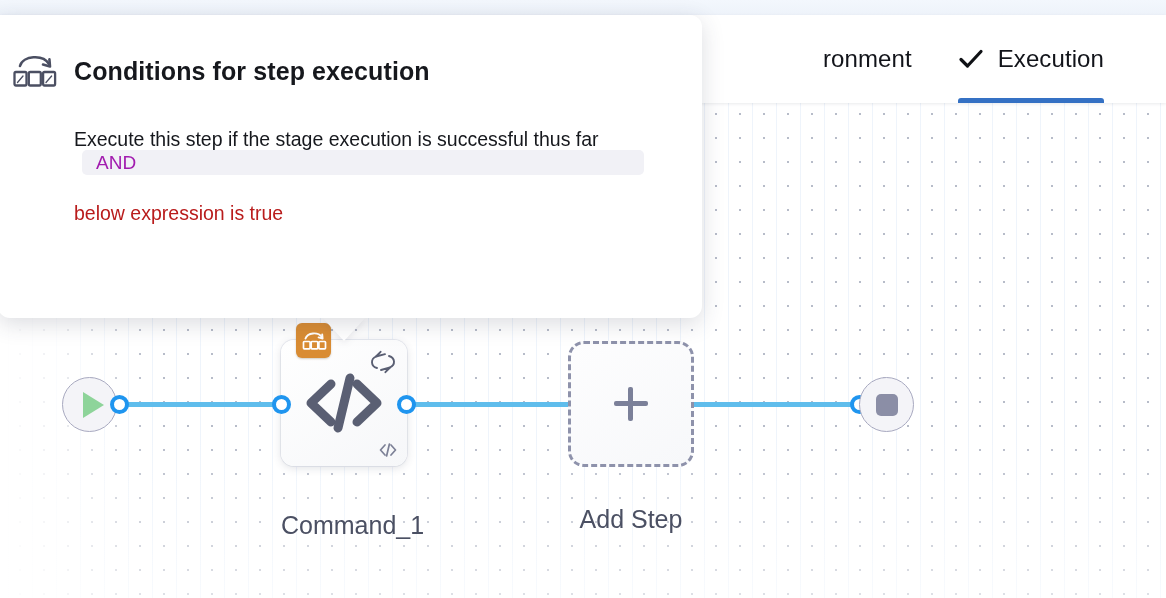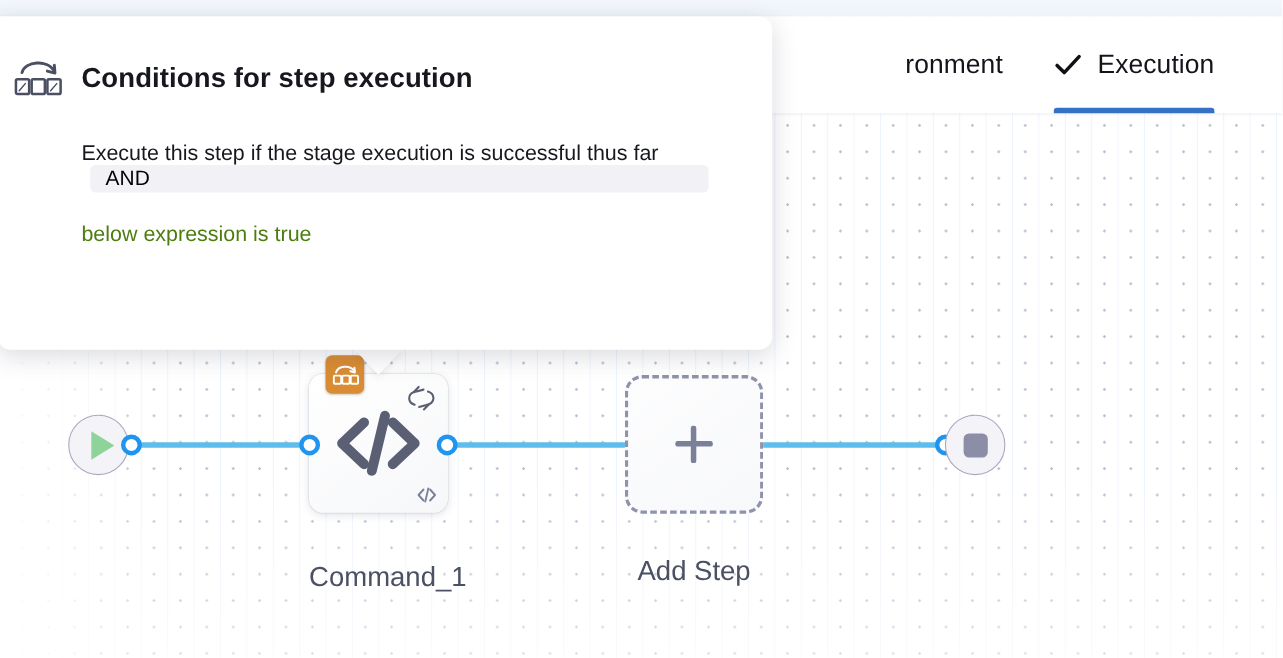--- a/index.html
+++ b/index.html
@@ -151,24 +151,24 @@
     position:absolute;left:76px;top:42px;font-size:25px;font-weight:bold;
     color:#16181d;letter-spacing:.1px;
   }
   #pop-sub{
     position:absolute;left:76px;top:92px;font-size:19.5px;color:#16181d;margin-top:21px;
   }
   #and-field{
     position:absolute;left:84px;top:135px;width:562px;height:25px;
     background:#f1f1f6;border-radius:5px;
     display:flex;align-items:center;padding-left:14px;box-sizing:border-box;
-    font-size:19px;color:#000000;
+    font-size:19px;color:#a21caf;
   }
   #pop-sub2{
-    position:absolute;left:76px;top:187px;font-size:19.5px;color:#4d7c0f;
+    position:absolute;left:76px;top:187px;font-size:19.5px;color:#b91c1c;
   }
   #expr-box{
     position:absolute;left:76px;top:233px;width:578px;height:61px;
     background:#fafafc;border:1px solid #eceef3;border-radius:6px;
     display:flex;align-items:center;padding-left:20px;box-sizing:border-box;
     font-size:21px;color:#14161c;
   }
 </style>
 </head>
 <body>

